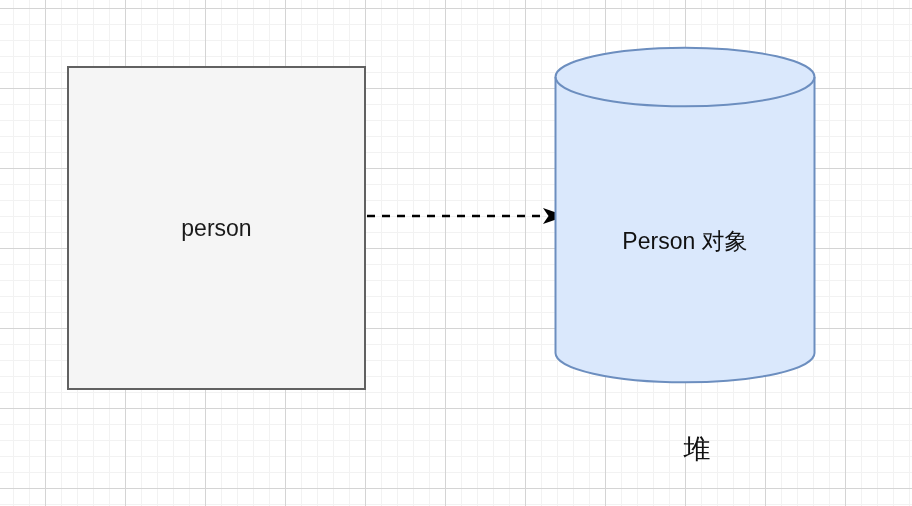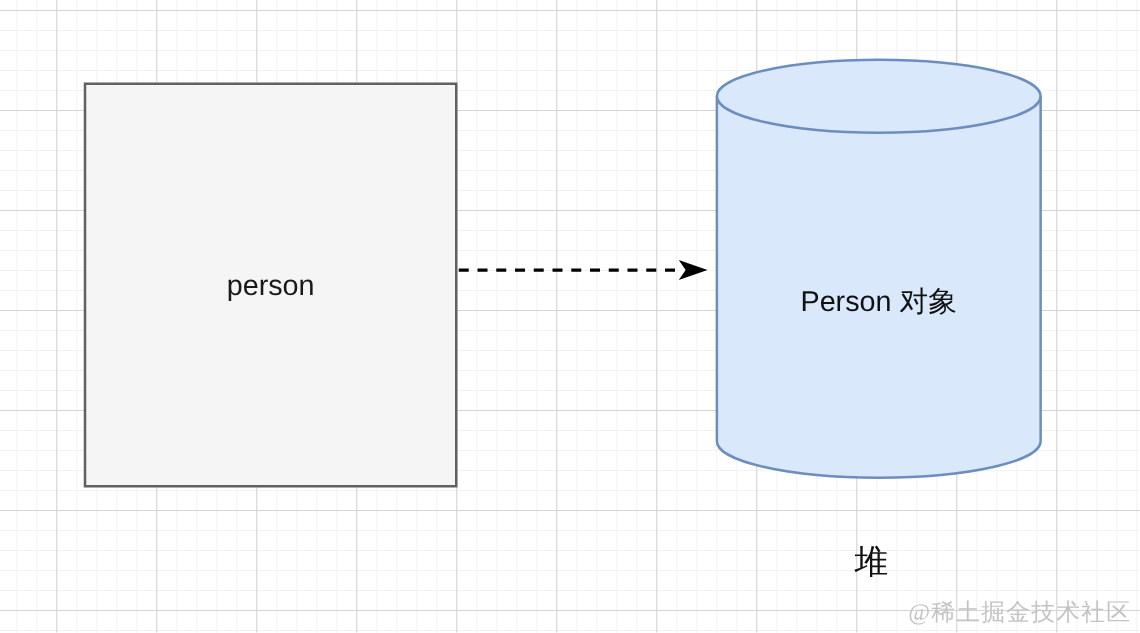--- a/index.html
+++ b/index.html
@@ -41,21 +41,21 @@
   }
   .arrow-svg {
     position: absolute;
     left: 365px;
     top: 203px;
     width: 204px;
     height: 26px;
   }
   .cylinder-wrap {
     position: absolute;
-    left: 572px;
+    left: 554px;
     top: 46px;
     width: 222px;
     height: 338px;
   }
   .cylinder-wrap svg {
     position: absolute;
     left: 0;
     top: 0;
   }
   .cylinder-label {
@@ -114,15 +114,14 @@
     <svg width="262" height="338" viewBox="0 0 262 338">
       <path d="M1.5 31 A128.5 29 0 0 1 260.5 31 L260.5 307 A128.5 29 0 0 1 1.5 307 Z" fill="#dae8fc" stroke="#6c8ebf" stroke-width="2"></path>
       <path d="M1.5 31 A128.5 29 0 0 0 260.5 31" fill="none" stroke="#6c8ebf" stroke-width="2"></path>
     </svg>
     <div class="cylinder-label">Person 对象</div>
   </div>
 
 
   <div class="caption caption-heap">堆</div>
 
-  <div class="watermark">@稀土掘金技术社区</div>
 
 </div>
 
 </body></html>

